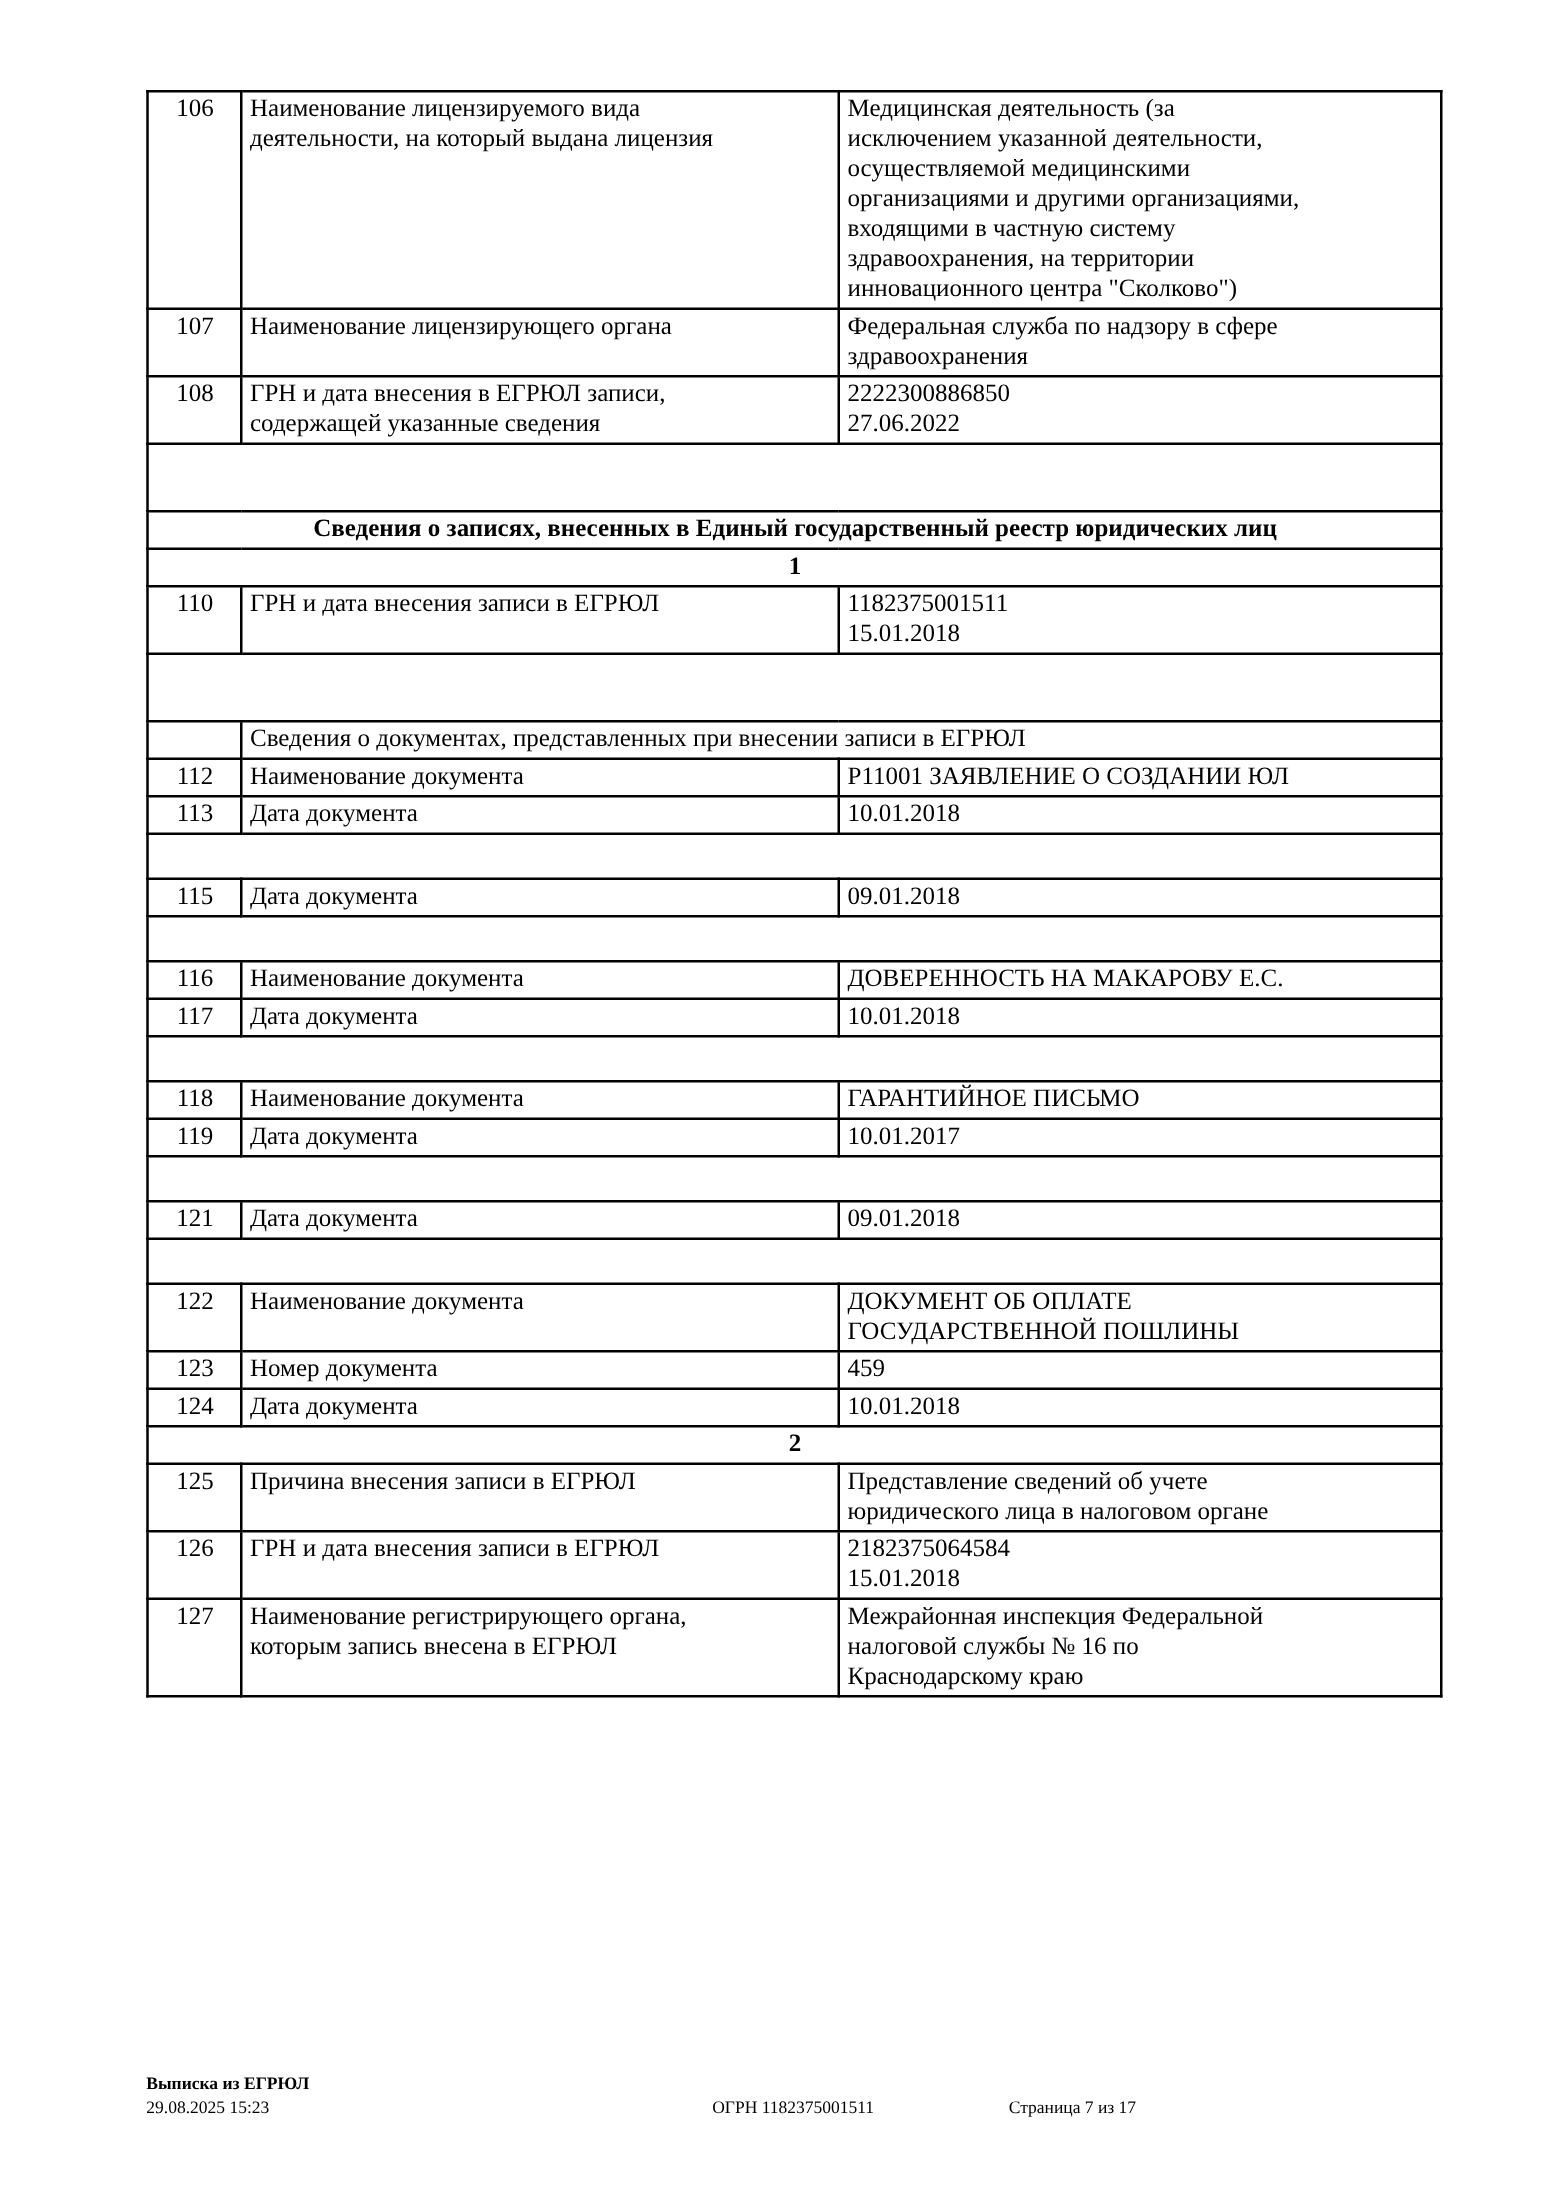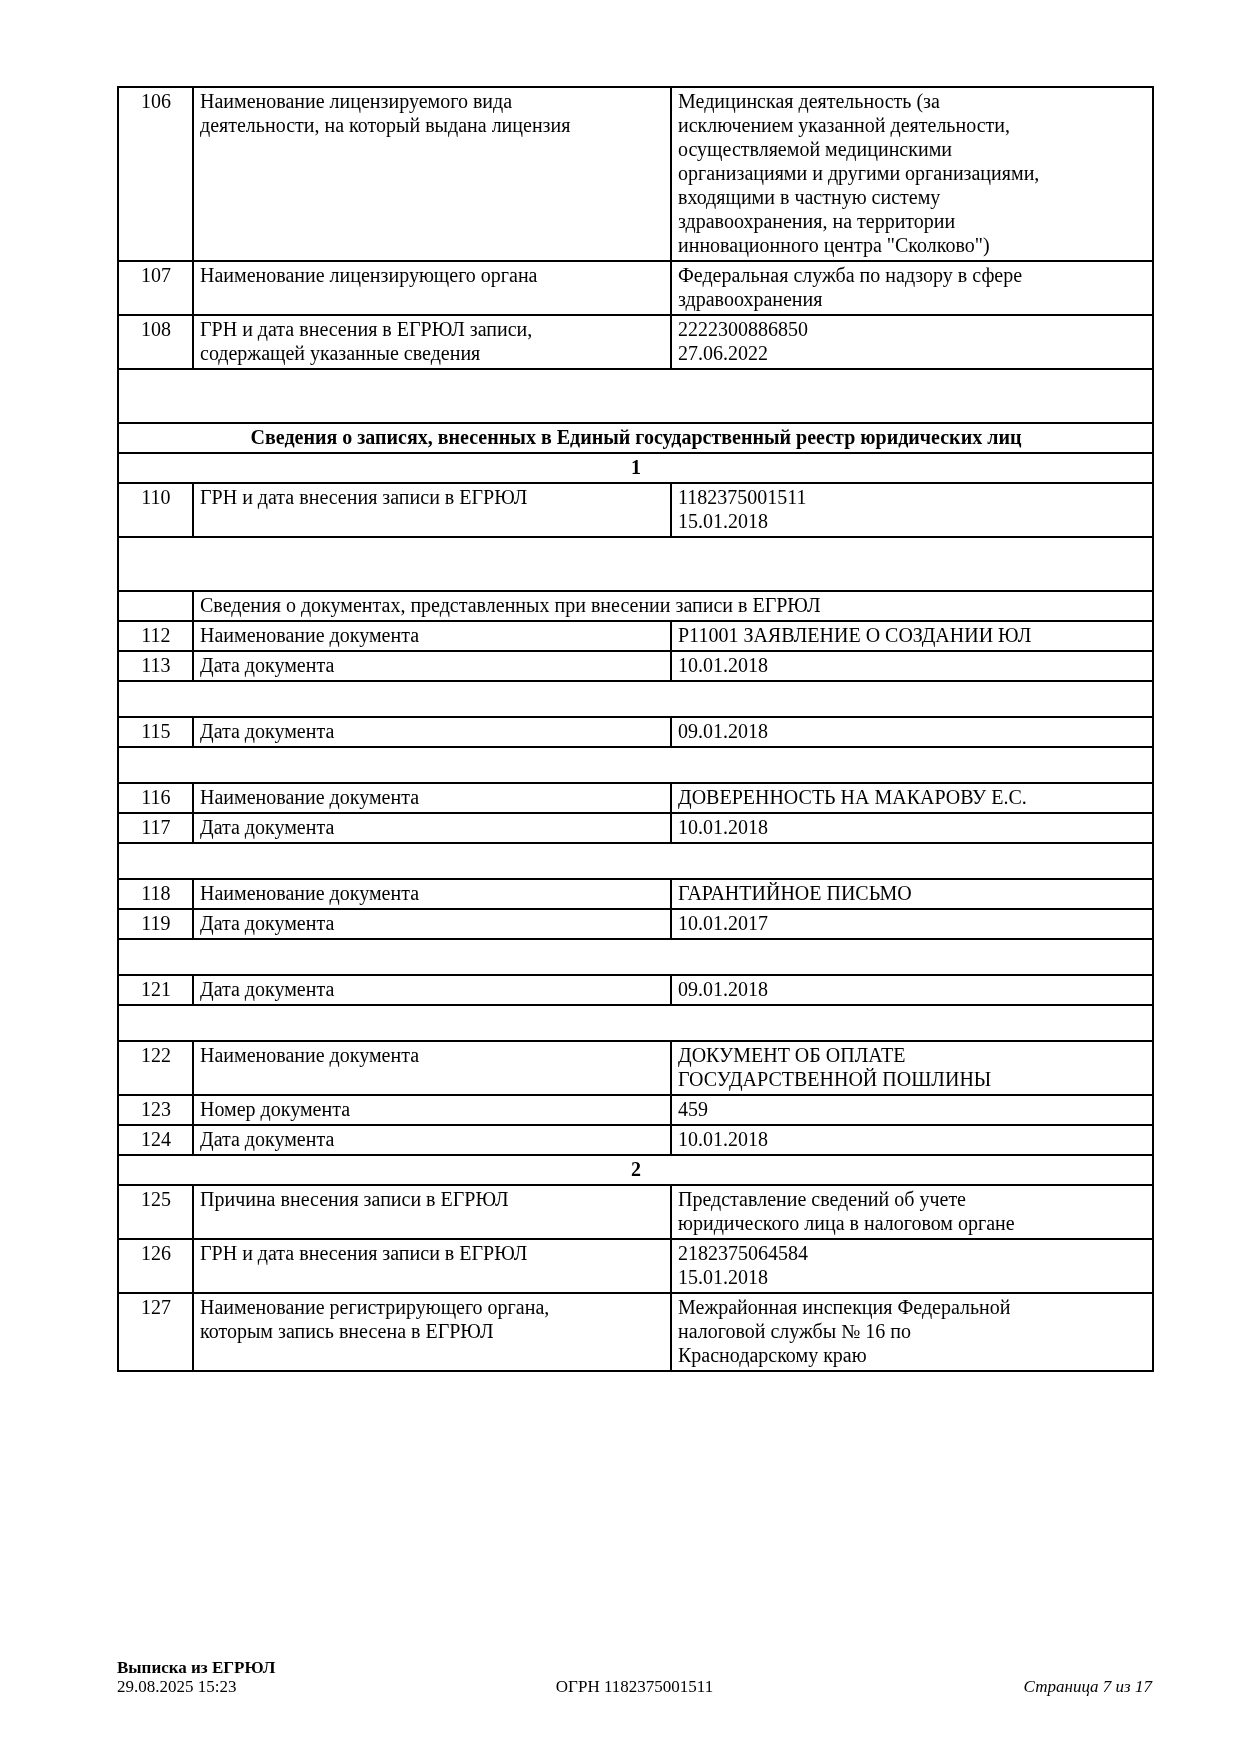--- a/index.html
+++ b/index.html
@@ -12,21 +12,21 @@
     width: 1240px;
     height: 1755px;
     background: #ffffff;
     color: #000000;
     font-family: "Liberation Serif", "DejaVu Serif", serif;
     overflow: hidden;
   }
   table.egrul {
     position: absolute;
     left: 117px;
-    top: 86px;
+    top: 72px;
     width: 1035px;
     border-collapse: collapse;
     table-layout: fixed;
   }
   table.egrul td {
     border: 2px solid #000000;
     vertical-align: top;
     font-size: 20px;
     line-height: 24px;
     padding: 1px 5px 3px 6px;
@@ -60,26 +60,26 @@
     text-align: left;
     white-space: normal;
   }
   .footer {
     position: absolute;
     left: 117px;
     top: 1658px;
     width: 1035px;
     display: flex;
     align-items: flex-end;
-    font-size: 17px;
+    font-size: 14px;
     line-height: 19px;
   }
   .footer .f-left  { flex: 1 1 0; text-align: left; }
   .footer .f-center{ flex: 1 1 0; text-align: center; }
-  .footer .f-right { flex: 1 1 0; text-align: right; font-style: italic; }
+  .footer .f-right { flex: 1 1 0; text-align: left; }
   .footer .doc-type { font-weight: bold; }
 </style>
 </head>
 <body>
 
 <div class="page">
 
   <table class="egrul">
     <colgroup>
       <col style="width:75px">

